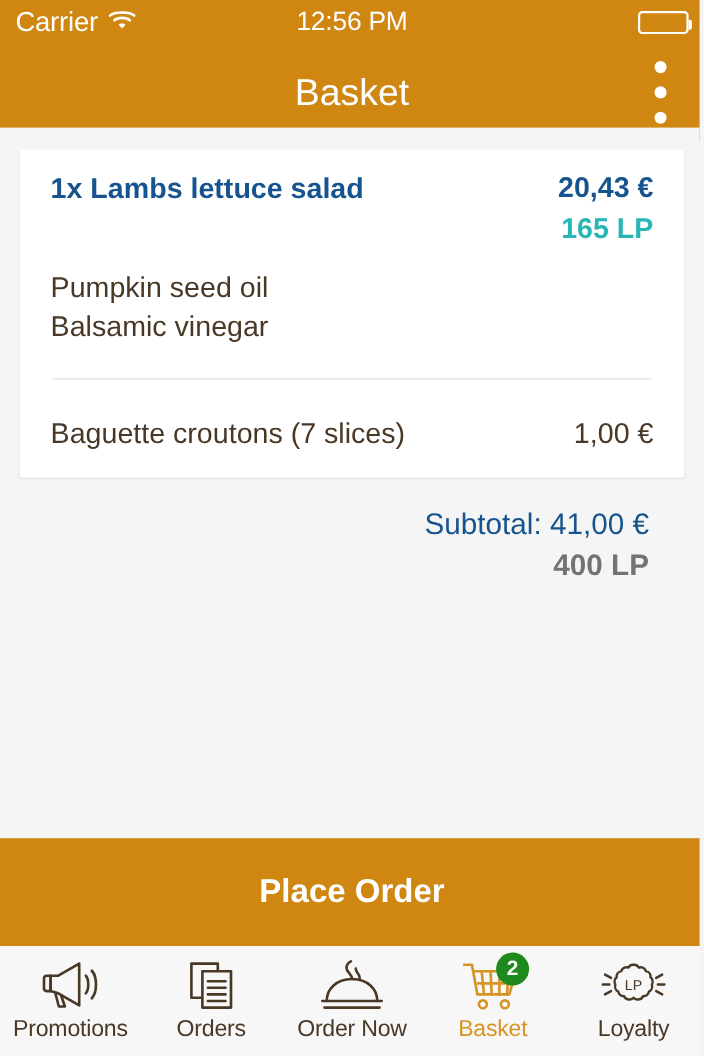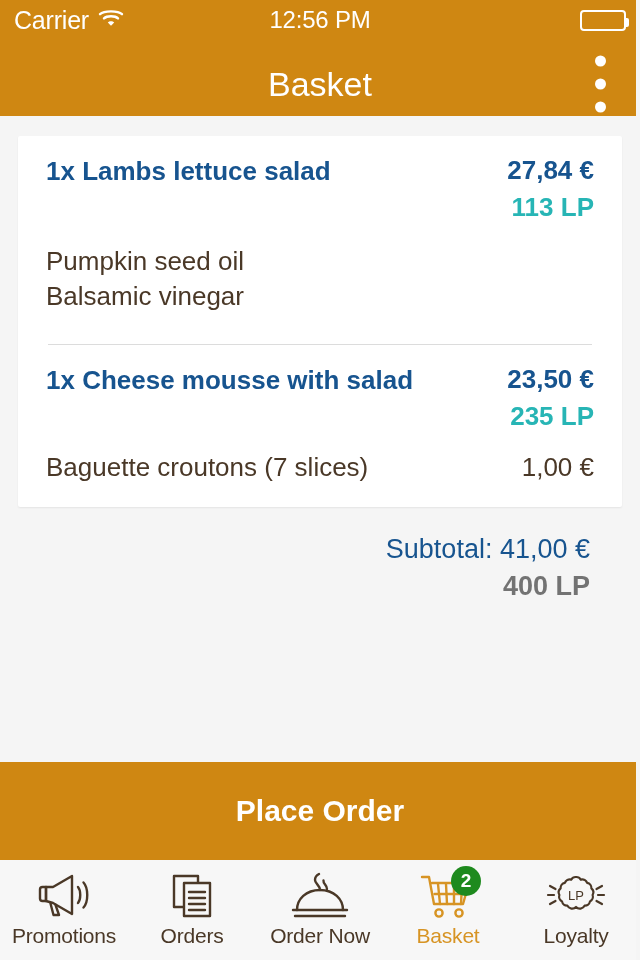--- a/index.html
+++ b/index.html
@@ -135,44 +135,37 @@
   </div>
 
   <div class="content">
 
     <div class="card">
 
       <div class="basket-item">
         <div class="item-main">
           <div class="item-title">1x Lambs lettuce salad</div>
           <div class="item-prices">
-            <div class="item-price">27,84 €</div>
-            <div class="item-points">113 LP</div>
+            <div class="item-price">20,43 €</div>
+            <div class="item-points">165 LP</div>
           </div>
         </div>
         <div class="option-row" style="margin-top:18px;">
           <div class="option-name">Pumpkin seed oil</div>
           <div class="option-price"></div>
         </div>
         <div class="option-row" style="margin-top:0;">
           <div class="option-name">Balsamic vinegar</div>
           <div class="option-price"></div>
         </div>
       </div>
 
       <div class="item-sep"></div>
 
       <div class="basket-item">
-        <div class="item-main">
-          <div class="item-title">1x Cheese mousse with salad</div>
-          <div class="item-prices">
-            <div class="item-price">23,50 €</div>
-            <div class="item-points">235 LP</div>
-          </div>
-        </div>
         <div class="option-row">
           <div class="option-name">Baguette croutons (7 slices)</div>
           <div class="option-price">1,00 €</div>
         </div>
       </div>
 
     </div>
 
     <div class="totals">
       <div class="subtotal">Subtotal: 41,00 €</div>

